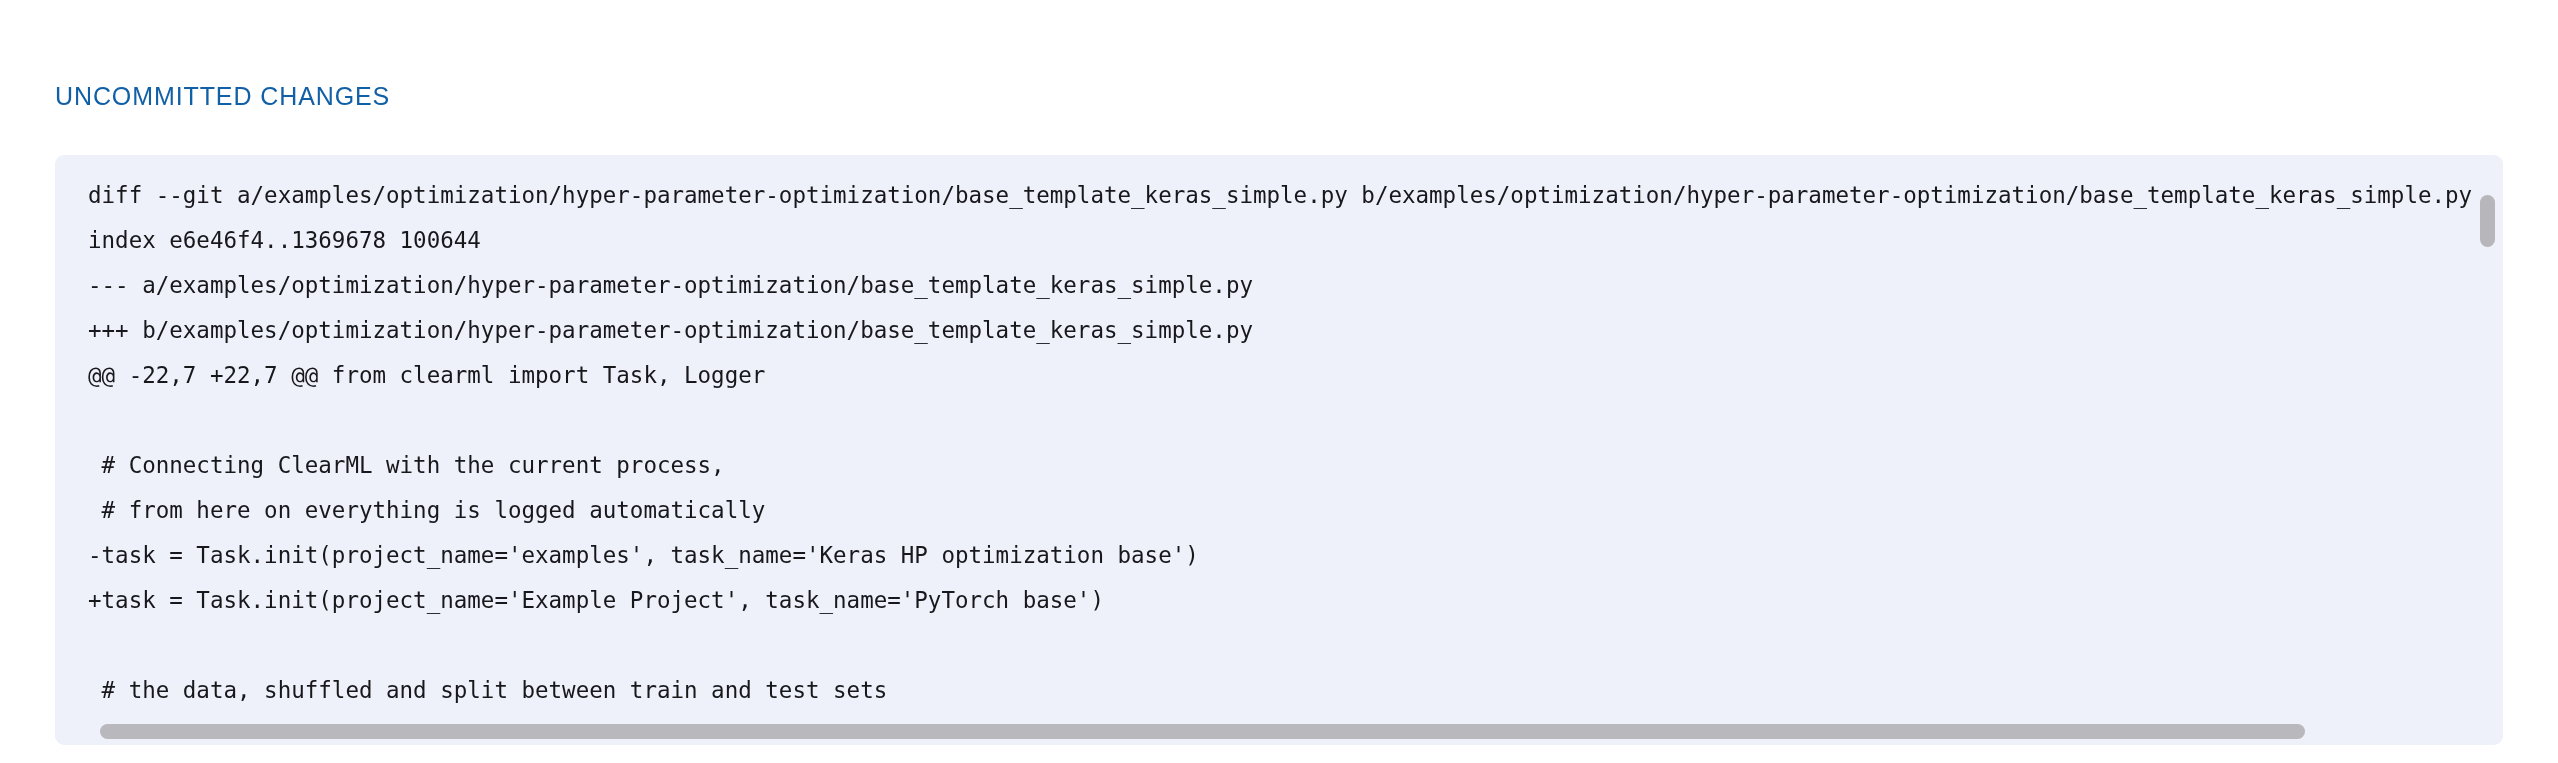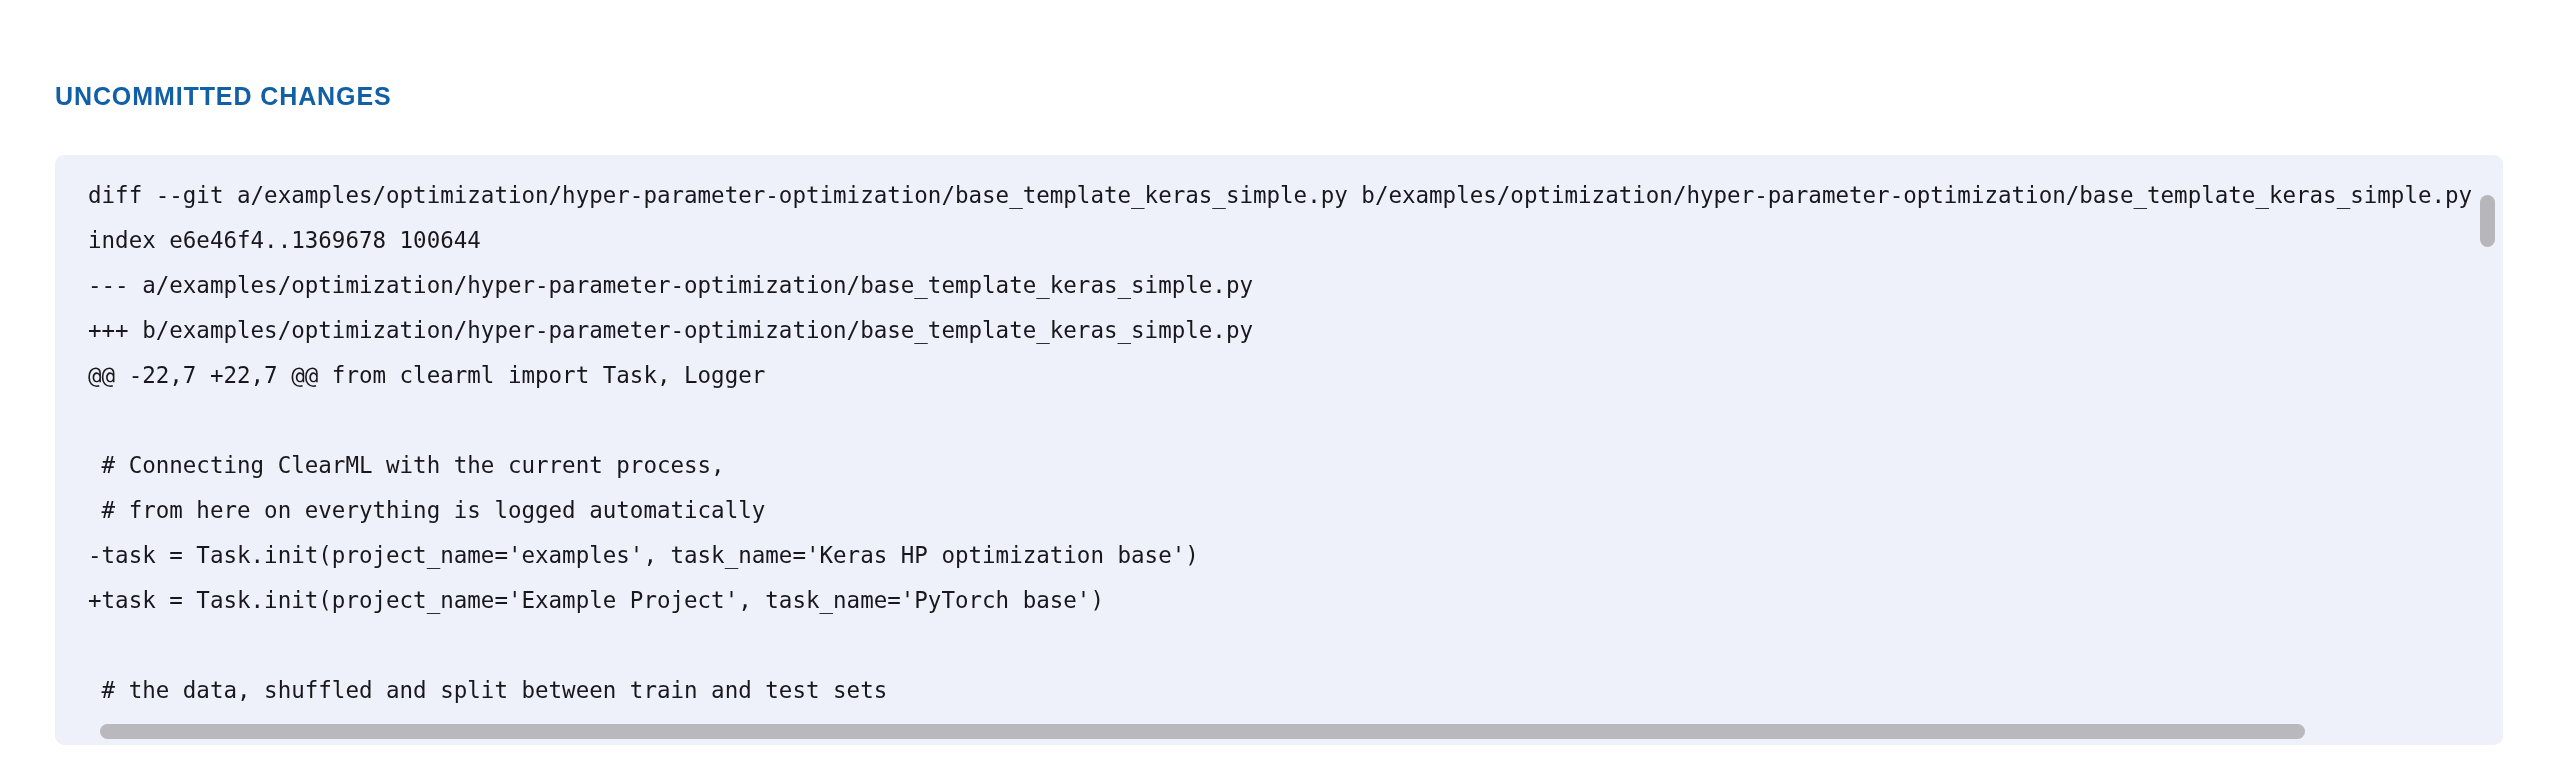--- a/index.html
+++ b/index.html
@@ -20,21 +20,21 @@
     background: #ffffff;
   }
 
   
   #section-title {
     position: absolute;
     left: 55px;
     top: 80px;
     font-family: "Liberation Sans", sans-serif;
     font-size: 25px;
-    font-weight: bold;
+    font-weight: normal;
     letter-spacing: 0.9px;
     color: #115fa6;
     white-space: nowrap;
     line-height: 32px;
   }
 
   
   #diff-panel {
     position: absolute;
     left: 55px;

